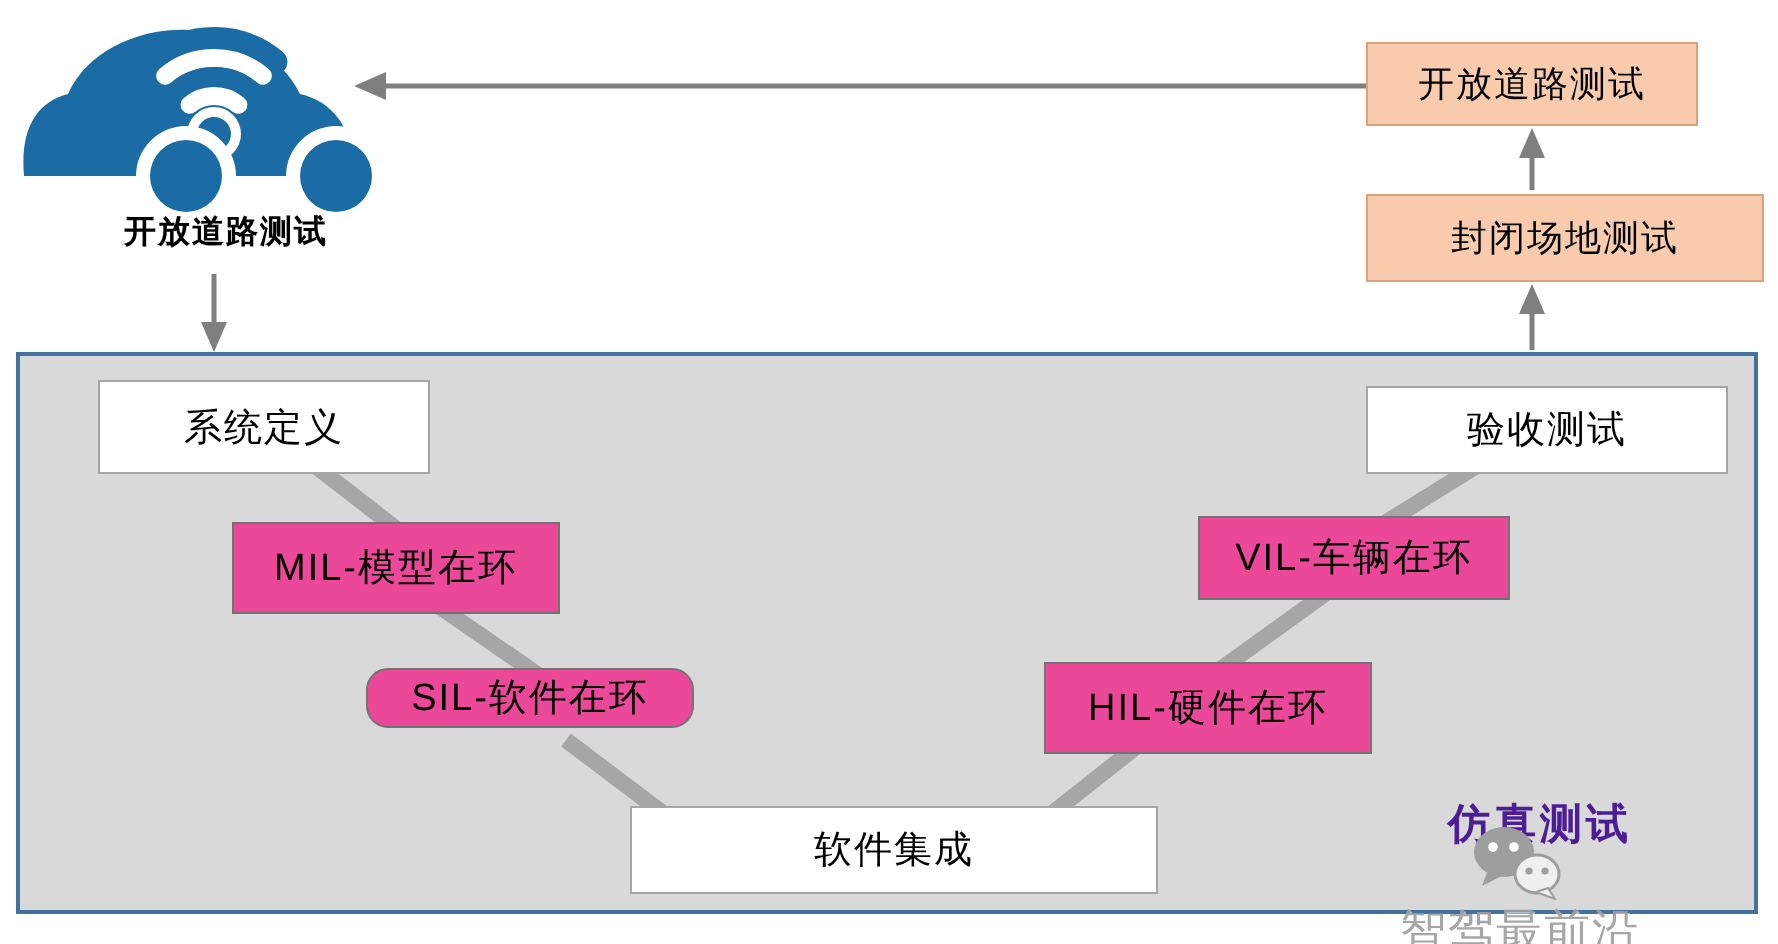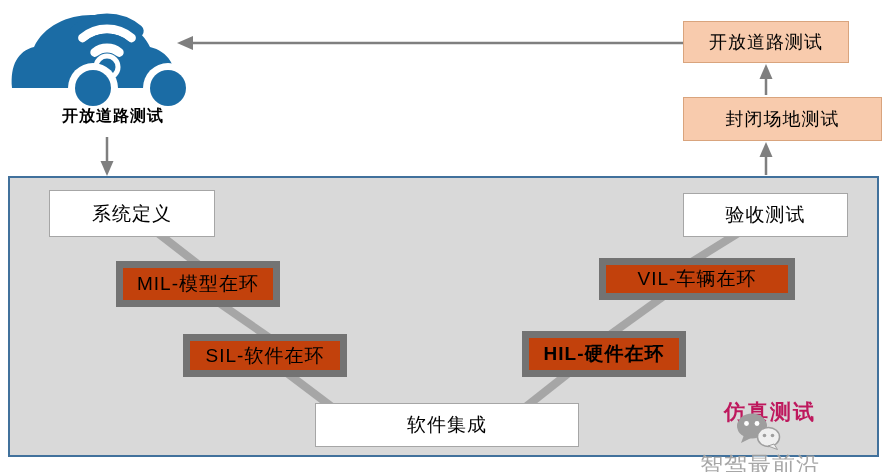--- a/index.html
+++ b/index.html
@@ -12,32 +12,32 @@
     position:absolute;left:8px;top:176px;width:871px;height:281px;
     background:#D9D9D9;border:2px solid #41719C;box-sizing:border-box;z-index:1;
   }
   
   .box{
     position:absolute;display:flex;align-items:center;justify-content:center;
     box-sizing:border-box;font-size:19px;color:#000;z-index:3;letter-spacing:1px;
     white-space:nowrap;
   }
   .white-box{background:#FFFFFF;border:1px solid #A6A6A6;}
-  .blue-box{background:#c2410c;border:7px solid #737373;}
+  .blue-box{background:#ec4899;border:1px solid #737373;}
   .orange-box{background:#F8CBAD;border:1px solid #D9A47D;font-size:18px;}
   .svg-layer{position:absolute;left:0;top:0;z-index:2;pointer-events:none;}
   .arrow-layer{position:absolute;left:0;top:0;z-index:4;pointer-events:none;}
   .car-wrap{position:absolute;left:10px;top:5px;width:185px;height:105px;z-index:3;}
   .car-label{
     position:absolute;left:38px;top:106px;width:150px;text-align:center;
     font-size:16px;font-weight:bold;color:#000;z-index:3;letter-spacing:1px;
   }
   .sim-title{
     position:absolute;left:724px;top:398px;font-size:21px;font-weight:bold;
-    color:#be185d;z-index:4;letter-spacing:2px;
+    color:#4c1d95;z-index:4;letter-spacing:2px;
   }
   .watermark{
     position:absolute;left:698px;top:412px;z-index:5;display:flex;align-items:center;flex-direction:column;
   }
   .watermark-text{
     font-size:23px;color:rgba(158,158,158,0.92);letter-spacing:1px;margin-left:2px;
     text-shadow:1px 1px 0 rgba(255,255,255,0.55);
   }
 </style>
 </head>
@@ -81,25 +81,25 @@
       <line x1="212" y1="298" x2="280" y2="345"></line>
       <line x1="283" y1="370" x2="340" y2="413"></line>
       <line x1="518" y1="413" x2="575" y2="368"></line>
       <line x1="600" y1="342" x2="668" y2="293"></line>
       <line x1="682" y1="268" x2="748" y2="227"></line>
     </g>
   </svg>
 
   <div class="box white-box" style="left:49px;top:190px;width:166px;height:47px;font-family:Liberation Serif, serif;">系统定义</div>
   <div class="box blue-box" style="left:116px;top:261px;width:164px;height:46px;">MIL-模型在环</div>
-  <div class="box blue-box" style="left:183px;top:334px;width:164px;height:43px;">SIL-软件在环</div>
+  <div class="box blue-box" style="left:183px;top:334px;width:164px;height:30px;border-radius:11px;">SIL-软件在环</div>
   <div class="box white-box" style="left:315px;top:403px;width:264px;height:44px;">软件集成</div>
-  <div class="box blue-box" style="left:522px;top:331px;width:164px;height:46px;font-weight:bold;">HIL-硬件在环</div>
-  <div class="box blue-box" style="left:599px;top:258px;width:196px;height:42px;">VIL-车辆在环</div>
-  <div class="box white-box" style="left:683px;top:193px;width:165px;height:44px;">验收测试</div>
+  <div class="box blue-box" style="left:522px;top:331px;width:164px;height:46px;">HIL-硬件在环</div>
+  <div class="box blue-box" style="left:599px;top:258px;width:156px;height:42px;">VIL-车辆在环</div>
+  <div class="box white-box" style="left:683px;top:193px;width:181px;height:44px;">验收测试</div>
 
   <svg class="arrow-layer" width="889" height="472">
     <g stroke="#7F7F7F" stroke-width="2.5" fill="#7F7F7F">
 
       <line x1="683" y1="43" x2="190" y2="43"></line>
       <polygon points="177,43 193,36 193,50" stroke="none"></polygon>
 
       <line x1="107" y1="137" x2="107" y2="166"></line>
       <polygon points="107,176 100.5,161 113.5,161" stroke="none"></polygon>
 

